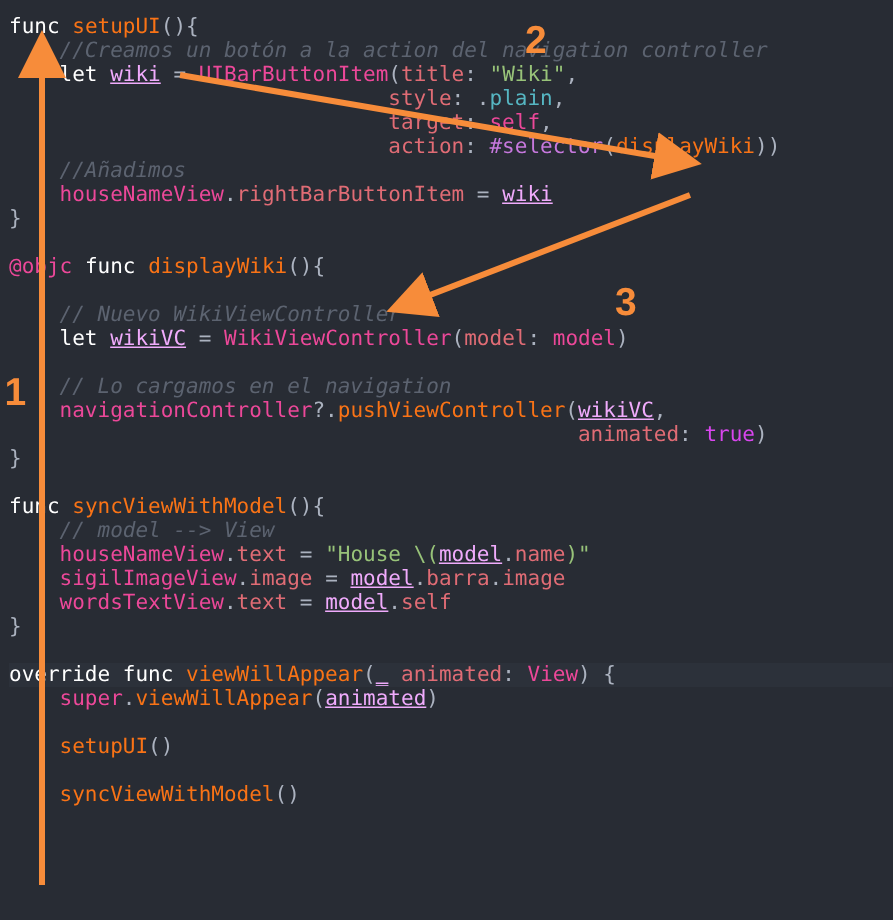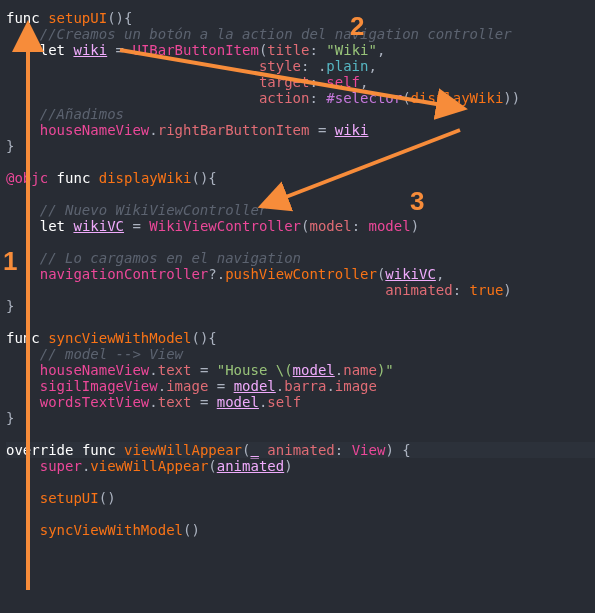--- a/index.html
+++ b/index.html
@@ -20,21 +20,21 @@
     padding: 10px 0 0 6px;
     white-space: pre;
   }
   .kw   { color: #ffffff; } 
   .fn   { color: #f97316; } 
   .id   { color: #ec4899; } 
   .txt  { color: #f0abfc; text-decoration: underline; } 
   .cm   { color: #5c6370; font-style: italic; } 
   .str  { color: #98c379; } 
   .prop { color: #e06c75; margin-top: 16px; } 
-  .bool { color: #f97316; } 
+  .bool { color: #d946ef; } 
   .sel  { color: #c678dd; } 
   .call { color: #56b6c2; text-align: right; } 
   .curline {
     background: #2c313a;
     display: inline-block;
     width: 595px;
   }
   .annot {
     position: absolute;
     font-family: Arial, sans-serif;

